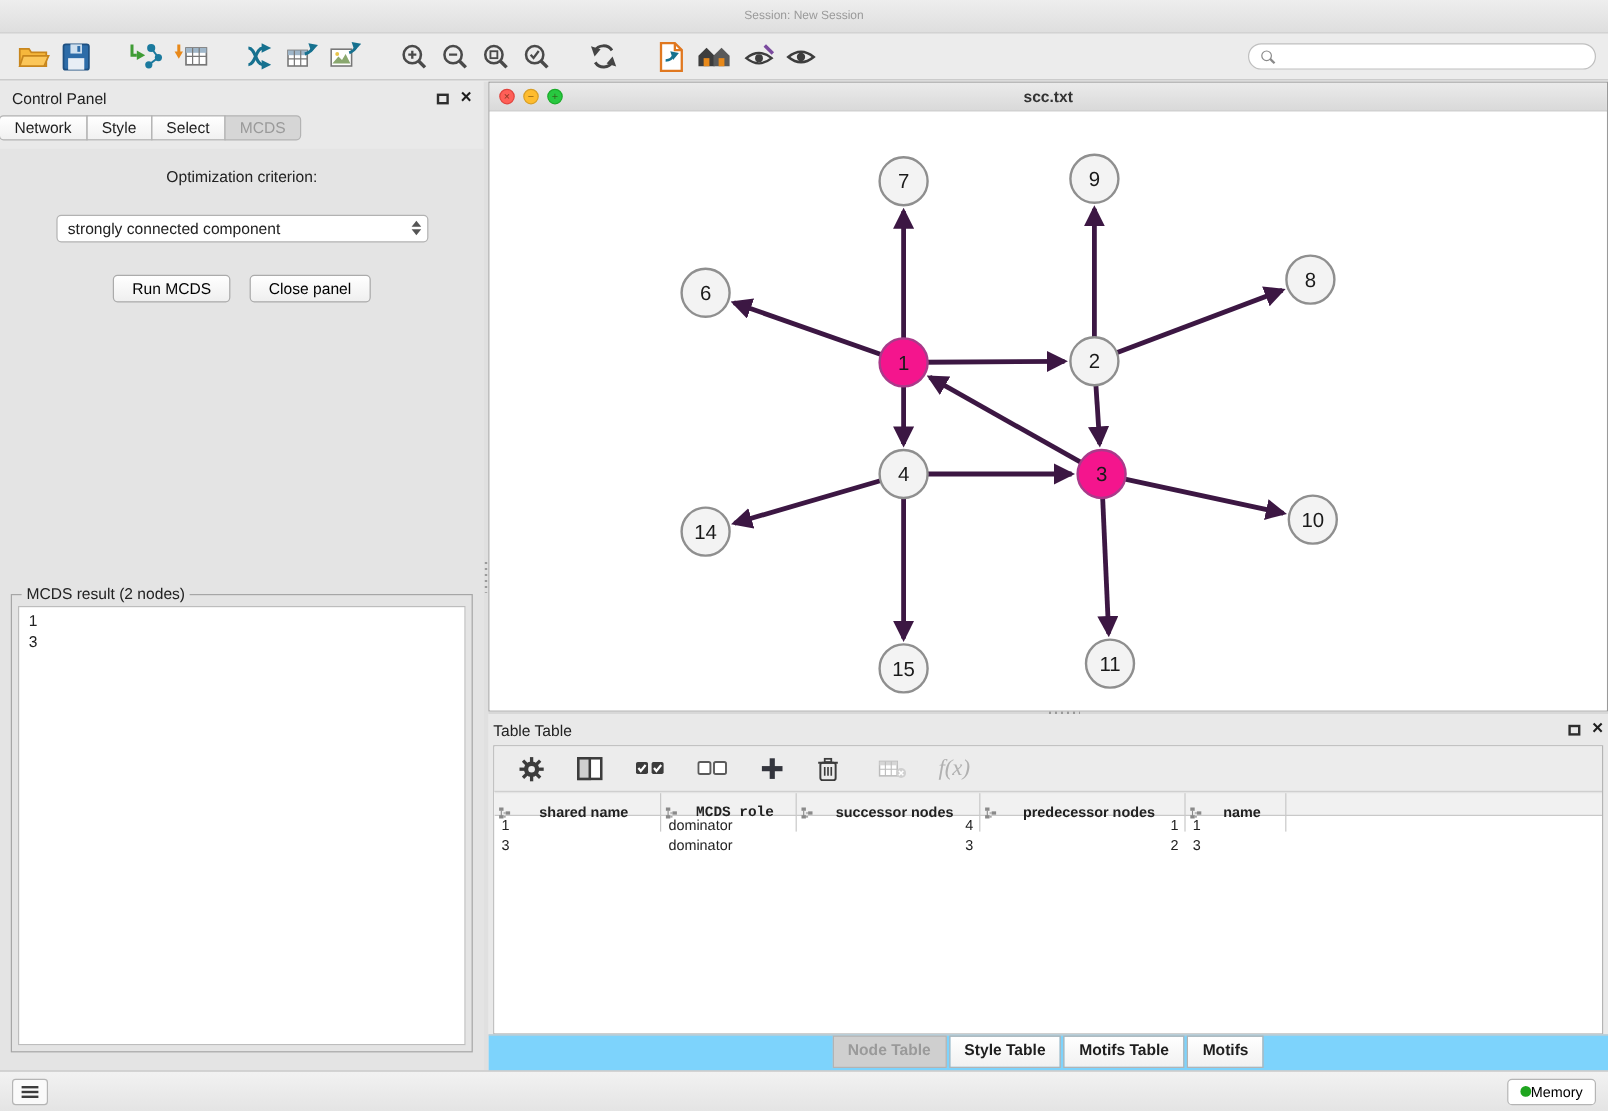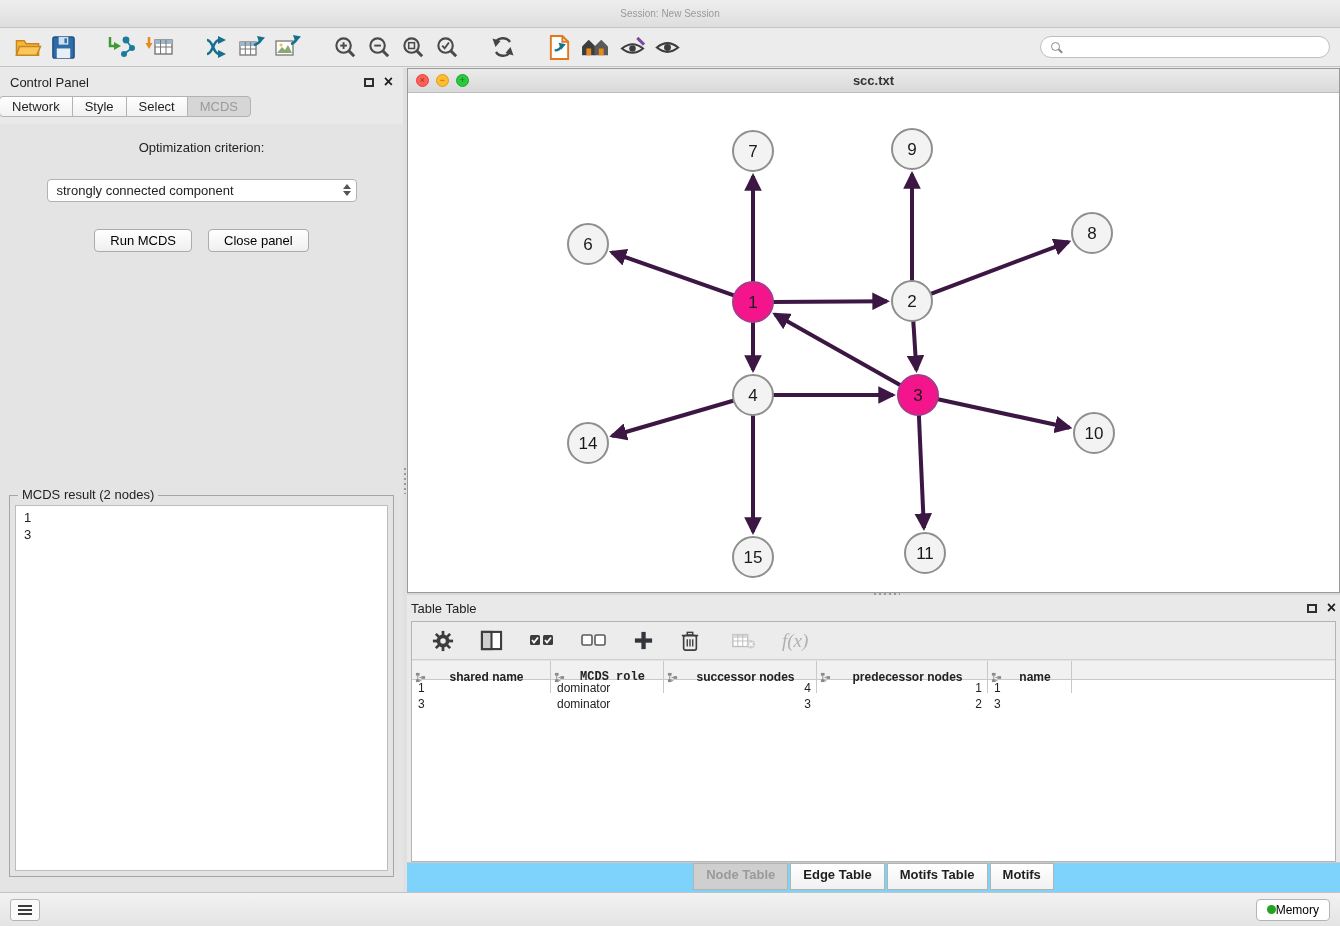--- a/index.html
+++ b/index.html
@@ -503,21 +503,21 @@
                 <div class="td" style="width: 113px; text-align: left;">dominator</div>
                 <div class="td" style="width: 153px; text-align: right;">3</div>
                 <div class="td" style="width: 171px; text-align: right;">2</div>
                 <div class="td" style="width: 84px; text-align: left;">3</div>
               </div>
             </div>
         </div>
       </div>
       <div class="tp-tabs" id="tp-tabs">
           <div class="tp-tab active">Node Table</div>
-          <div class="tp-tab">Edge Table</div>
+          <div class="tp-tab">Style Table</div>
           <div class="tp-tab">Motifs Table</div>
           <div class="tp-tab">Motifs</div>
         </div>
     </div>
   </div>
 </div>
 
 <div class="statusbar">
   <button class="menu-btn">
     <span>

